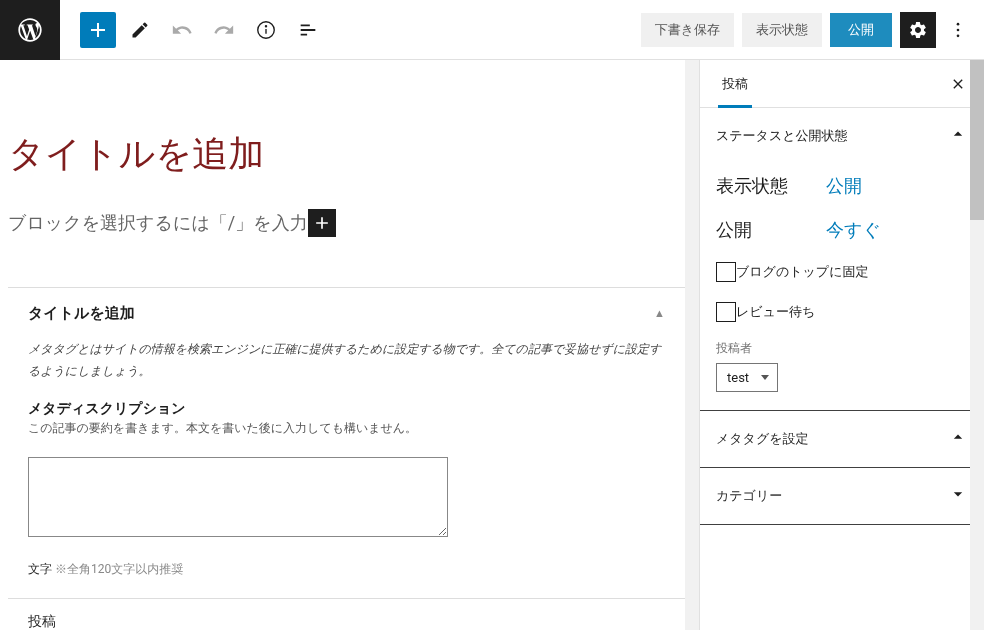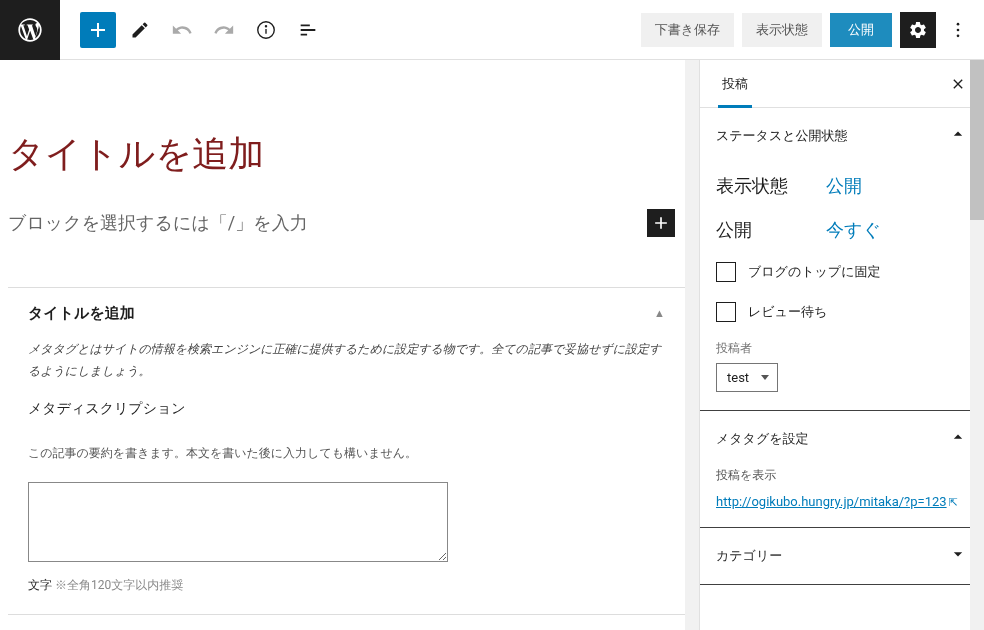--- a/index.html
+++ b/index.html
@@ -18,56 +18,56 @@
 .publish-btn { background: #1e8cbe; color: #fff; border: none; padding: 8px 18px; font-size: 13px; cursor: pointer; }
 .settings-btn { width: 36px; height: 36px; background: #1e1e1e; color: #fff; display: flex; align-items: center; justify-content: center; cursor: pointer; }
 .more-btn { width: 28px; height: 36px; display: flex; align-items: center; justify-content: center; cursor: pointer; }
 
 
 .main-area { display: flex; height: 570px; }
 .editor-col { flex: 1; position: relative; overflow-y: auto; }
 .editor-scrollbar { width: 14px; background: #f1f1f1; }
 .editor-content { padding: 70px 0 0 8px; }
 .title-input { font-size: 36px; font-weight: 400; color: #7f1d1d; padding: 0 0 30px 0; }
-.block-prompt { display: flex; align-items: center; justify-content: space-between; padding-right: 10px; }
+.block-prompt { display: flex; align-items: center; padding-right: 10px; }
 .block-prompt-text { font-size: 18px; color: #666; }
 .inline-add { width: 28px; height: 28px; background: #1e1e1e; color: #fff; display: flex; align-items: center; justify-content: center; cursor: pointer; }
 
 
 .meta-panel { margin-top: 50px; border-top: 1px solid #ddd; }
 .meta-header { display: flex; justify-content: space-between; align-items: center; padding: 16px 20px; cursor: pointer; }
 .meta-title { font-size: 15px; font-weight: 600; }
 .meta-caret { color: #888; font-size: 11px; }
 .meta-body { padding: 0 20px 20px 20px; }
 .meta-desc { font-size: 12px; color: #444; line-height: 1.8; margin-bottom: 18px; font-style: italic; }
-.meta-sub { font-size: 14px; font-weight: 400; margin-bottom: 27px; }
+.meta-sub { font-size: 14px; font-weight: 700; margin-bottom: 2px; }
 .meta-hint { font-size: 12px; color: #555; margin-bottom: 20px; }
 .meta-textarea { width: 420px; height: 80px; border: 1px solid #888; resize: both; padding: 6px; font-family: inherit; }
-.meta-counter { font-size: 12px; margin-top: 12px; }
+.meta-counter { font-size: 12px; margin-top: 21px; }
 .meta-counter-note { color: #888; }
 .post-section { border-top: 1px solid #ddd; padding: 14px 20px; font-size: 14px; }
 
 
 .sidebar { width: 285px; border-left: 1px solid #e0e0e0; overflow-y: auto; position: relative; }
 .sidebar-scrollbar { width: 14px; background: #f1f1f1; position: absolute; right: 0; top: 0; bottom: 0; }
 .sidebar-scrollthumb { background: #c1c1c1; width: 14px; height: 160px; position: absolute; top: 0; }
 .sidebar-tabs { display: flex; align-items: center; border-bottom: 1px solid #e0e0e0; height: 48px; padding: 0 8px; }
 .tab { padding: 14px 14px; font-size: 13px; cursor: pointer; color: #555; position: relative; }
 .tab.active { color: #1e1e1e; font-weight: 500; }
 .tab.active::after { content: ""; position: absolute; bottom: -1px; left: 10px; right: 10px; height: 3px; background: #007cba; }
 .close-sidebar { margin-left: auto; width: 36px; height: 36px; display: flex; align-items: center; justify-content: center; cursor: pointer; font-size: 18px; }
 
 .panel-section { border-bottom: 1px solid #404040; }
 .panel-header { display: flex; justify-content: space-between; align-items: center; padding: 16px 16px; cursor: pointer; font-size: 13px; font-weight: 500; }
 .chevron { font-size: 16px; color: #1e1e1e; }
 .panel-body { padding: 0 16px 18px 16px; }
 .row { display: flex; align-items: center; padding: 10px 0; font-size: 18px; }
 .row-label { width: 110px; color: #1e1e1e; }
 .row-link { color: #007cba; cursor: pointer; }
-.checkbox-row { display: flex; align-items: center; gap: 12px; padding: 10px 0; font-size: 13px; }
+.checkbox-row { display: flex; align-items: center; padding: 10px 0; font-size: 13px; }
 .checkbox { width: 20px; height: 20px; border: 1.5px solid #1e1e1e; background: #fff; cursor: pointer; }
 .author-label { font-size: 12px; color: #737373; padding: 8px 0 6px 0; }
 .author-select { border: 1px solid #757575; padding: 6px 28px 6px 10px; font-size: 13px; background: #fff; cursor: pointer; position: relative; display: inline-flex; align-items: center; }
 .author-select::after { content: ""; position: absolute; right: 8px; width: 0; height: 0; border-left: 4px solid transparent; border-right: 4px solid transparent; border-top: 5px solid #555; }
 .permalink-label { font-size: 12px; color: #555; margin-bottom: 10px; }
 .permalink-url { color: #007cba; text-decoration: underline; font-size: 13px; word-break: break-all; }
 .ext-icon { display: inline-block; margin-left: 2px; font-size: 11px; }
 </style>
 </head>
 <body>
@@ -211,24 +211,20 @@
 
     <div class="panel-section">
       <div class="panel-header">
         <span>メタタグを設定</span>
         <span class="chevron">
           <svg width="20" height="20" viewBox="0 0 24 24" fill="currentColor">
               <path d="M7 14l5-5 5 5z"></path>
             </svg>
         </span>
       </div>
-      <div class="panel-body">
-        <div class="permalink-label">投稿を表示</div>
-        <a class="permalink-url"><span>http://ogikubo.hungry.jp/mitaka/?p=123</span><span class="ext-icon">⇱</span></a>
-      </div>
     </div>
 
     <div class="panel-section">
       <div class="panel-header">
         <span>カテゴリー</span>
         <span class="chevron">
           <svg width="20" height="20" viewBox="0 0 24 24" fill="currentColor">
               <path d="M7 10l5 5 5-5z"></path>
             </svg>
         </span>

